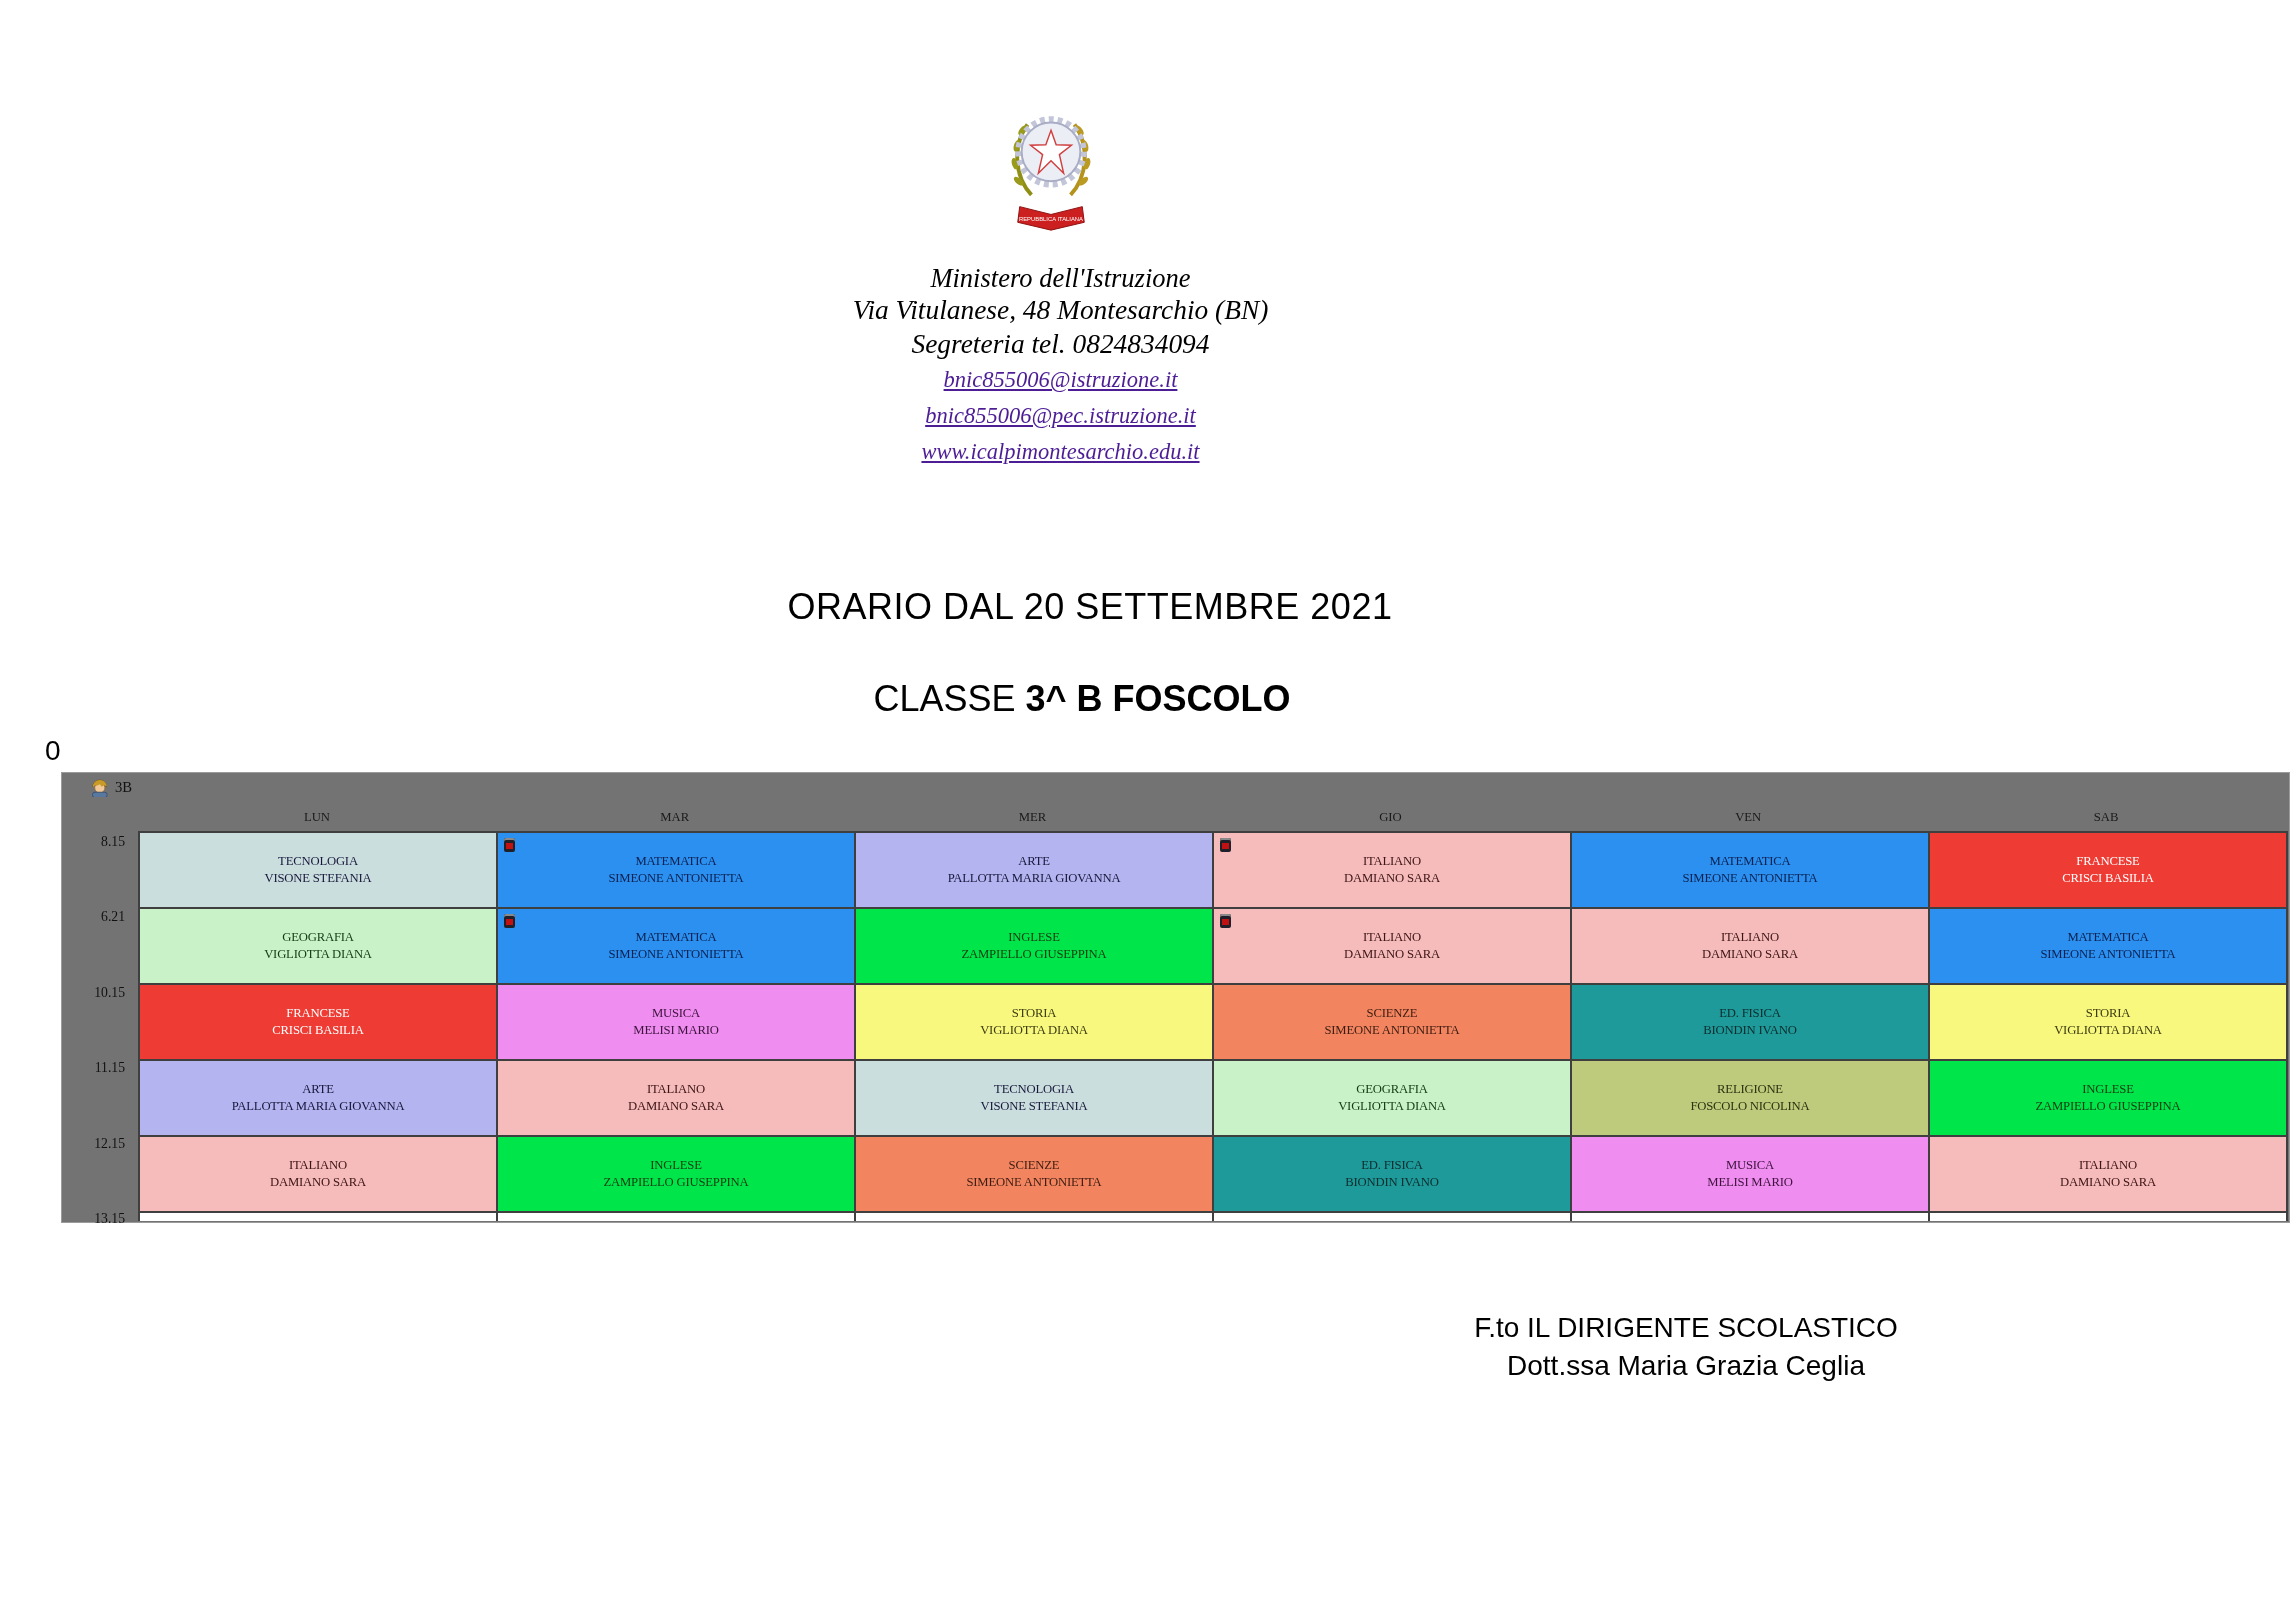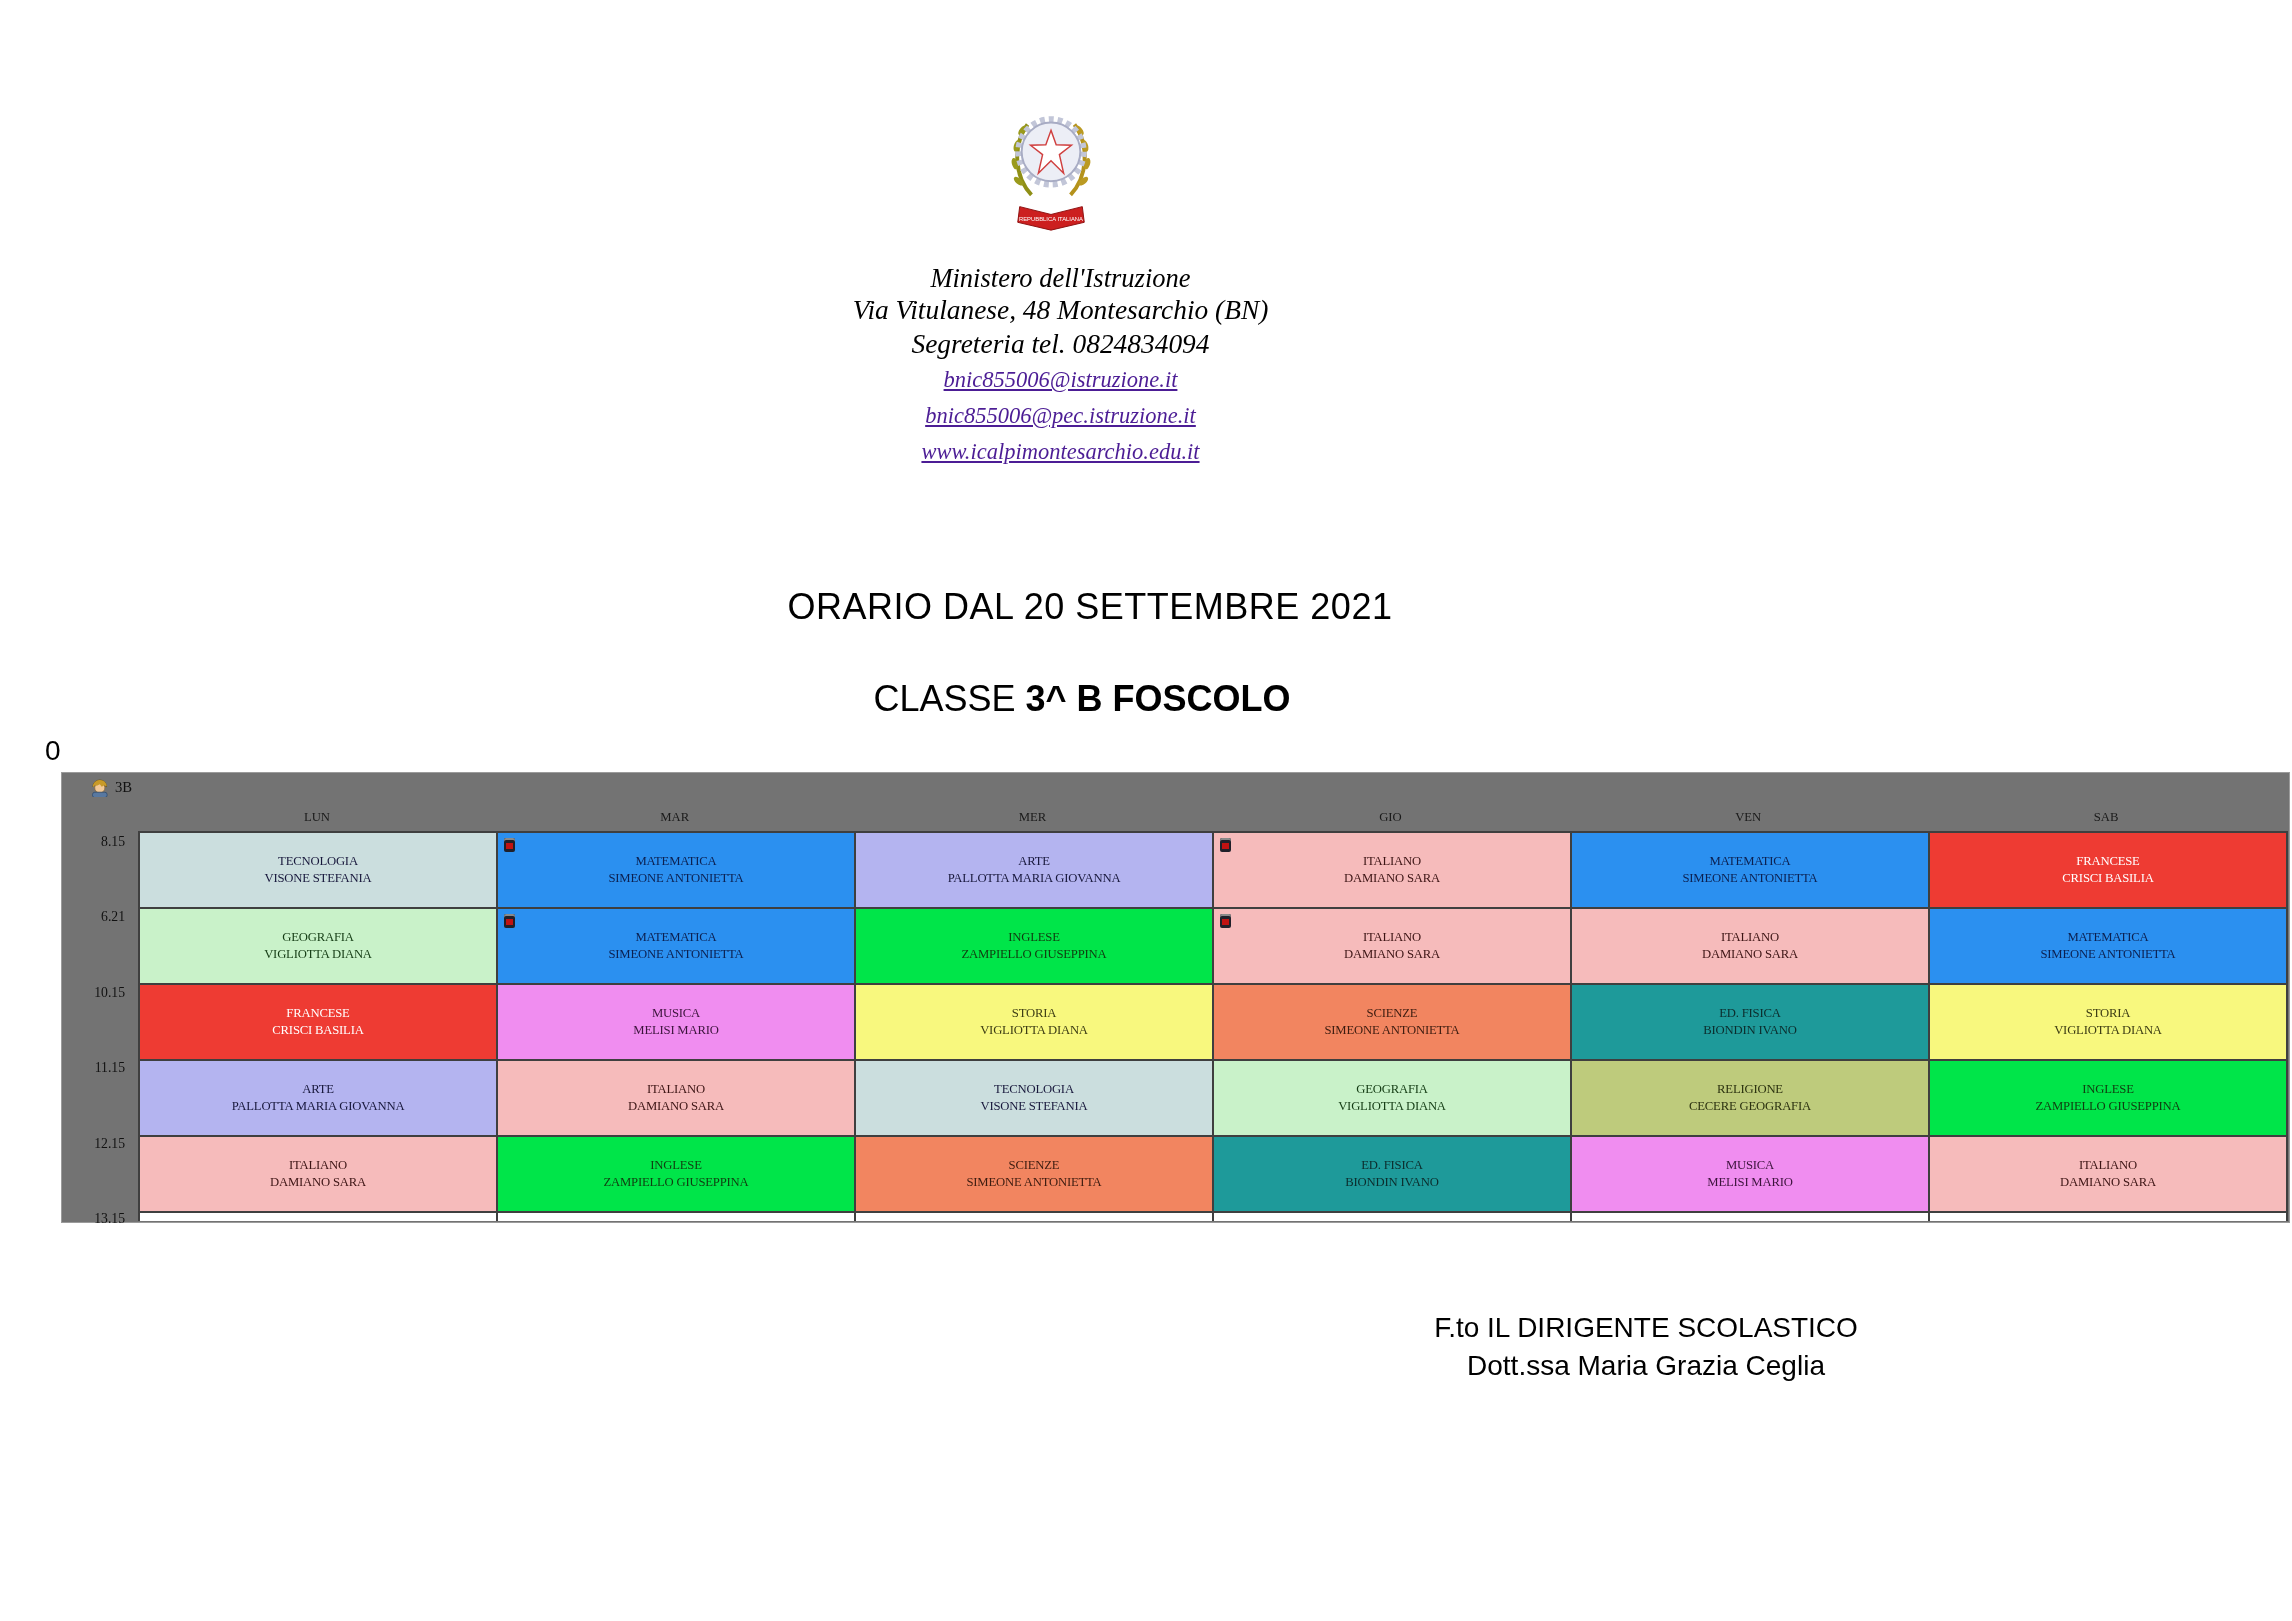--- a/index.html
+++ b/index.html
@@ -42,21 +42,21 @@
   .cell { position:relative; display:flex; flex-direction:column; align-items:center;
           justify-content:center; gap:2px; font-size:12.7px; line-height:14.7px;
           letter-spacing:-0.2px; }
   .cell .subj, .cell .teach { display:block; }
   .stub { background:#ffffff; }
   .lock { position:absolute; left:5.9px; top:4.9px; width:10.8px; height:13.7px;
           background:#20202a; border-radius:2px; box-shadow:inset 0 2px 0 #8a8a8a; }
   .lock::after { content:""; position:absolute; left:2px; top:4.9px; width:6.9px; height:5.9px;
                  background:#c01212; }
   
-  .footer { position:absolute; left:1352px; top:1309px; width:588px; text-align:center;
+  .footer { position:absolute; left:1392px; top:1309px; width:588px; text-align:center;
             font-size:28px; line-height:38px; color:#000; }
 </style>
 </head>
 <body>
 
 <div class="page">
 
   <svg class="emblem" viewBox="0 0 100 138">
     <path d="M30,96 C13,78 10,46 26,24" fill="none" stroke="#8f8f16" stroke-width="4"></path>
     <ellipse cx="17" cy="82" rx="6" ry="3" fill="#9a9a1c" transform="rotate(40 17 82)"></ellipse>
@@ -194,21 +194,21 @@
         <div class="cell" style="background: rgb(203, 222, 222); color: rgb(24, 24, 60);">
           <span class="subj">TECNOLOGIA</span>
           <span class="teach">VISONE STEFANIA</span>
         </div>
         <div class="cell" style="background: rgb(201, 242, 201); color: rgb(20, 60, 20);">
           <span class="subj">GEOGRAFIA</span>
           <span class="teach">VIGLIOTTA DIANA</span>
         </div>
         <div class="cell" style="background: rgb(190, 203, 124); color: rgb(44, 50, 16);">
           <span class="subj">RELIGIONE</span>
-          <span class="teach">CECERE GEOGRAFIA</span>
+          <span class="teach">FOSCOLO NICOLINA</span>
         </div>
         <div class="cell" style="background: rgb(0, 229, 73); color: rgb(16, 60, 16);">
           <span class="subj">INGLESE</span>
           <span class="teach">ZAMPIELLO GIUSEPPINA</span>
         </div>
         <div class="cell" style="background: rgb(246, 187, 187); color: rgb(60, 20, 20);">
           <span class="subj">ITALIANO</span>
           <span class="teach">DAMIANO SARA</span>
         </div>
         <div class="cell" style="background: rgb(0, 229, 73); color: rgb(16, 60, 16);">

